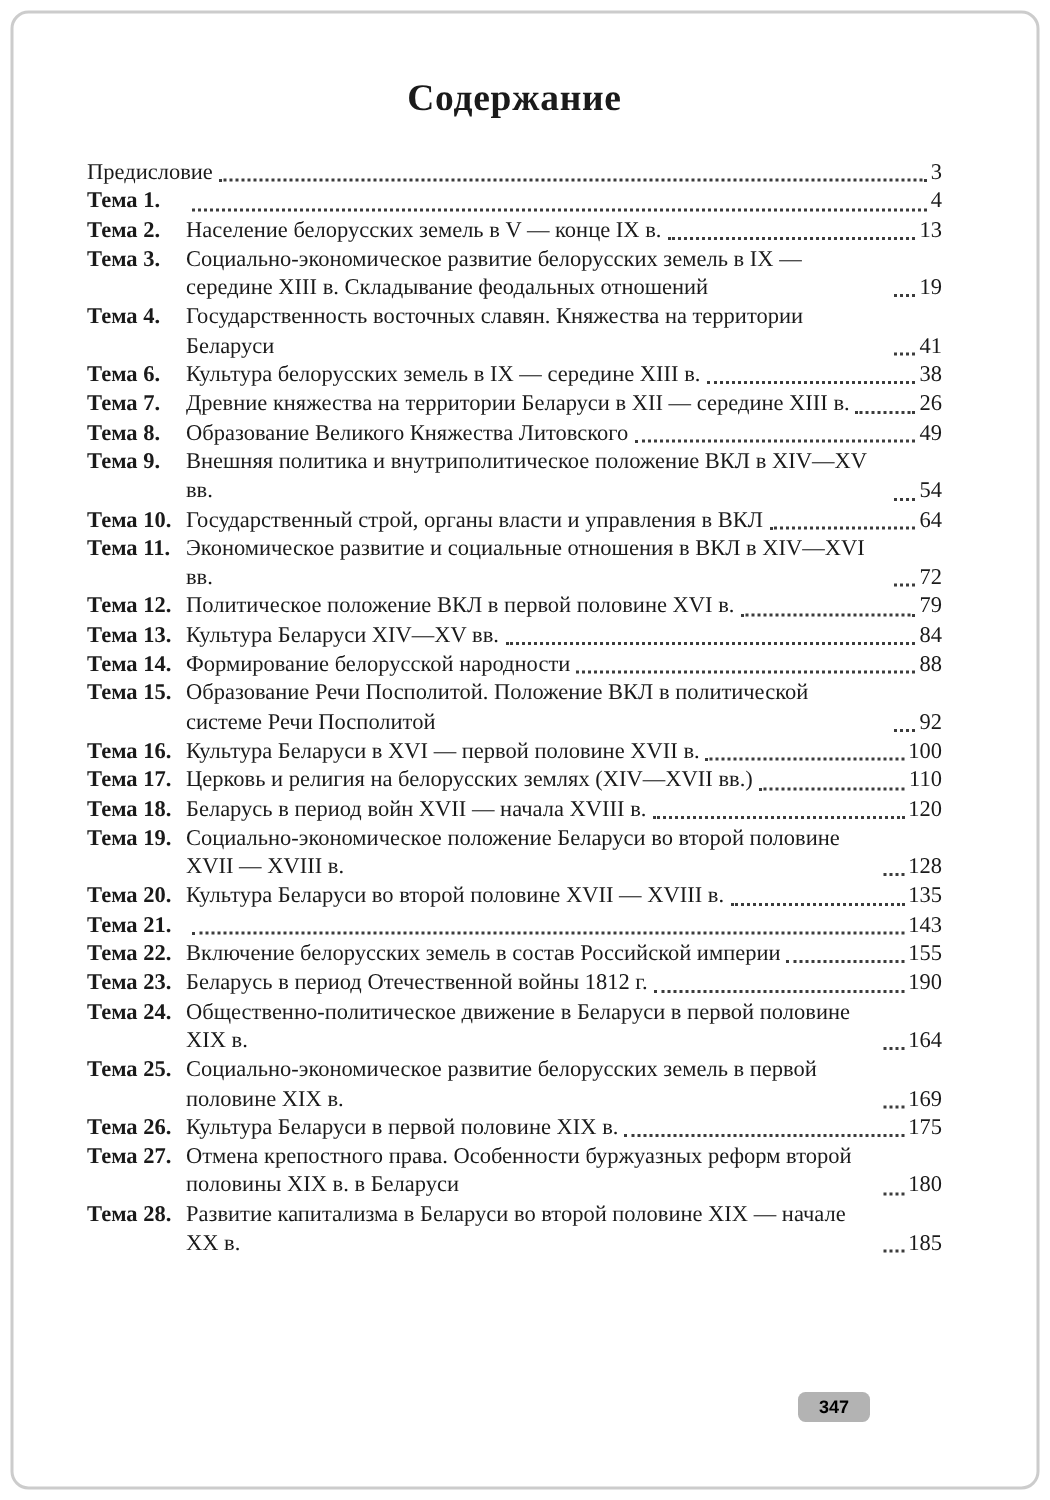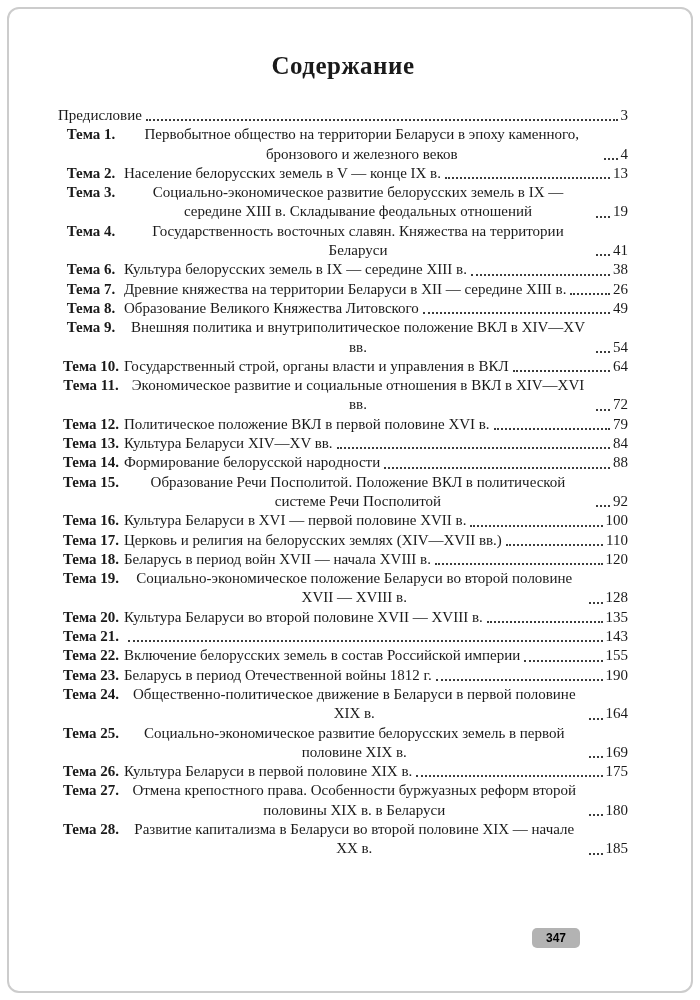--- a/index.html
+++ b/index.html
@@ -40,21 +40,20 @@
     letter-spacing: 0.5px;
     margin: 0 0 26px 0;
   }
   .toc-list {
     font-size: 15px;
     line-height: 19.3px;
   }
   .toc-row {
     display: flex;
     align-items: flex-end;
-    text-align: center;
   }
   .toc-label {
     flex: 0 0 66px;
     align-self: flex-start;
     font-weight: bold;
     white-space: nowrap;
   }
   .toc-title {
     flex: 0 1 auto;
     align-self: flex-start;
@@ -97,21 +96,20 @@
     <div class="toc-list">
   <div class="toc-row">
 
     <span class="toc-title">Предисловие</span>
     <span class="toc-dots"></span>
     <span class="toc-page">3</span>
   </div>
 
   <div class="toc-row">
     <span class="toc-label">Тема 1.</span>
-    <span class="toc-title">Первобытное общество на территории Беларуси в эпоху каменного, бронзового и железного веков</span>
     <span class="toc-dots"></span>
     <span class="toc-page">4</span>
   </div>
 
   <div class="toc-row">
     <span class="toc-label">Тема 2.</span>
     <span class="toc-title">Население белорусских земель в V — конце IX в.</span>
     <span class="toc-dots"></span>
     <span class="toc-page">13</span>
   </div>

